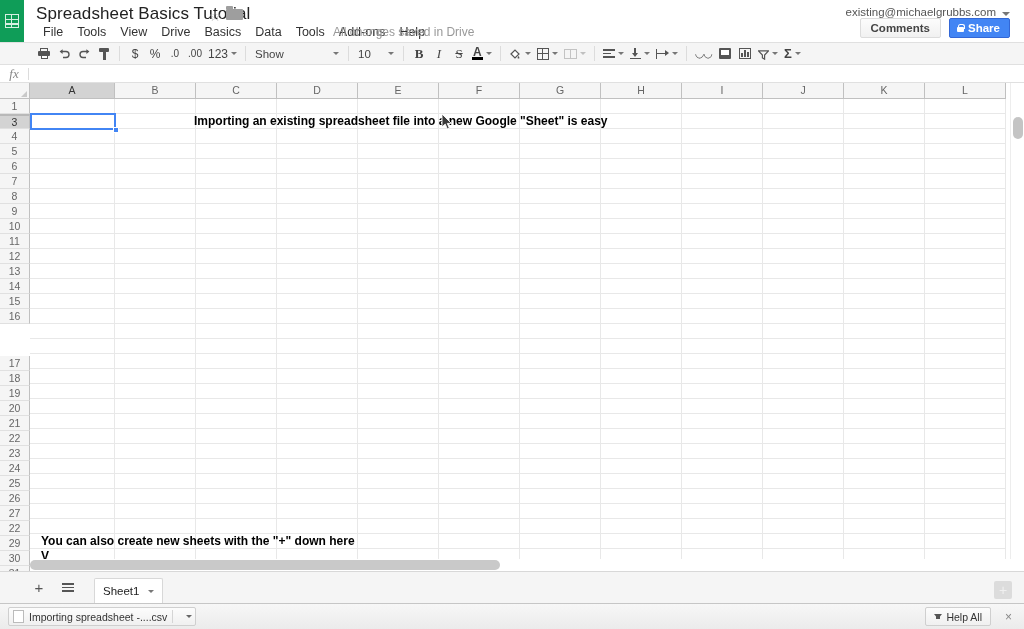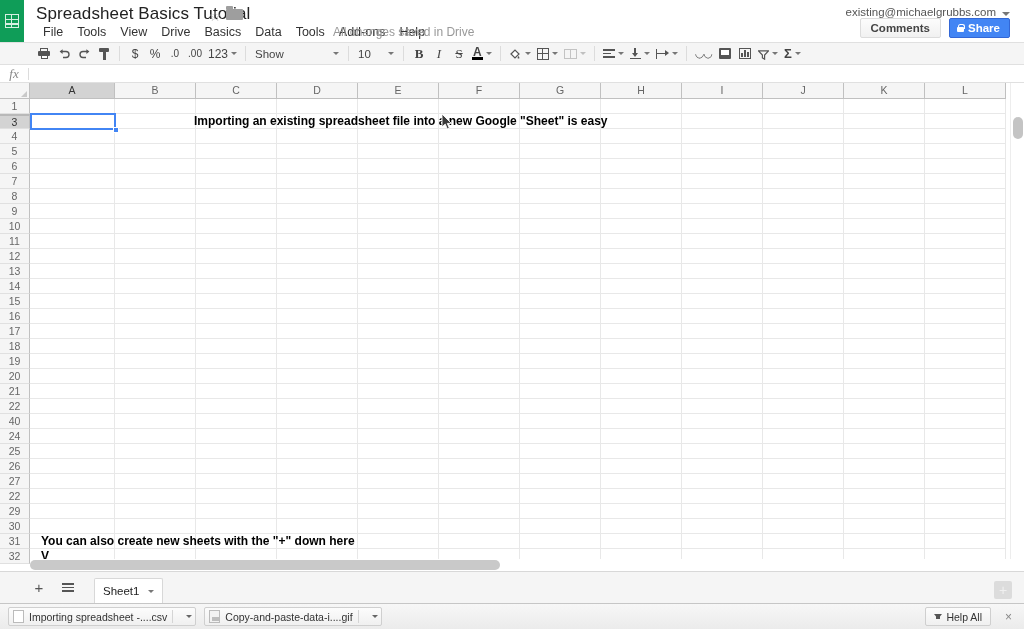--- a/index.html
+++ b/index.html
@@ -447,27 +447,27 @@
         <div class="rowhead" style="height: 15px;">7</div>
         <div class="rowhead" style="height: 15px;">8</div>
         <div class="rowhead" style="height: 15px;">9</div>
         <div class="rowhead" style="height: 15px;">10</div>
         <div class="rowhead" style="height: 15px;">11</div>
         <div class="rowhead" style="height: 15px;">12</div>
         <div class="rowhead" style="height: 15px;">13</div>
         <div class="rowhead" style="height: 15px;">14</div>
         <div class="rowhead" style="height: 15px;">15</div>
         <div class="rowhead" style="height: 15px;">16</div>
-        <div class="rowhead" style="height: 15px;">17</div>
+        <div class="rowhead" style="height: 15px; margin-top: 32px;">17</div>
         <div class="rowhead" style="height: 15px;">18</div>
         <div class="rowhead" style="height: 15px;">19</div>
         <div class="rowhead" style="height: 15px;">20</div>
         <div class="rowhead" style="height: 15px;">21</div>
         <div class="rowhead" style="height: 15px;">22</div>
-        <div class="rowhead" style="height: 15px;">40</div>
+        <div class="rowhead" style="height: 15px;">23</div>
         <div class="rowhead" style="height: 15px;">24</div>
         <div class="rowhead" style="height: 15px;">25</div>
         <div class="rowhead" style="height: 15px;">26</div>
         <div class="rowhead" style="height: 15px;">27</div>
         <div class="rowhead" style="height: 15px;">22</div>
         <div class="rowhead" style="height: 15px;">29</div>
         <div class="rowhead" style="height: 15px;">30</div>
         <div class="rowhead" style="height: 15px;">31</div>
         <div class="rowhead" style="height: 15px;">32</div>
       </div>
@@ -945,26 +945,20 @@
     <div class="zoom-plus">+</div>
   </div>
 
   <div class="downloadbar">
     <div class="dl-item">
       <span class="dl-file-ico"></span>
       <span>Importing spreadsheet -....csv</span>
       <span class="dl-sep"></span>
       <span class="dl-caret"></span>
     </div>
-    <div class="dl-item">
-      <span class="dl-file-ico gif"></span>
-      <span>Copy-and-paste-data-i....gif</span>
-      <span class="dl-sep"></span>
-      <span class="dl-caret"></span>
-    </div>
     <div class="dl-spacer"></div>
     <div class="dl-showall">
       <span class="dl-arrow"></span>
       <span>Help All</span>
     </div>
     <div class="dl-close">×</div>
   </div>
 
 </div>
 

